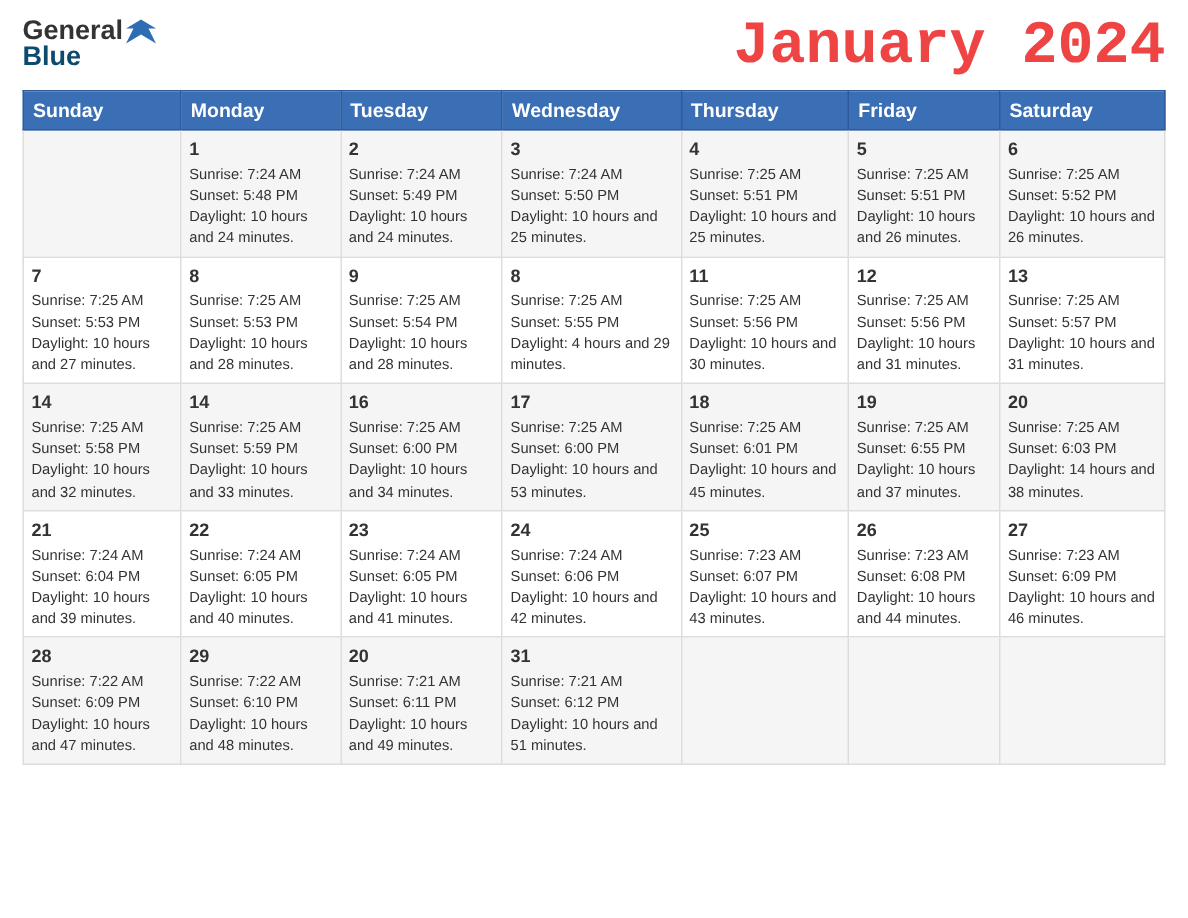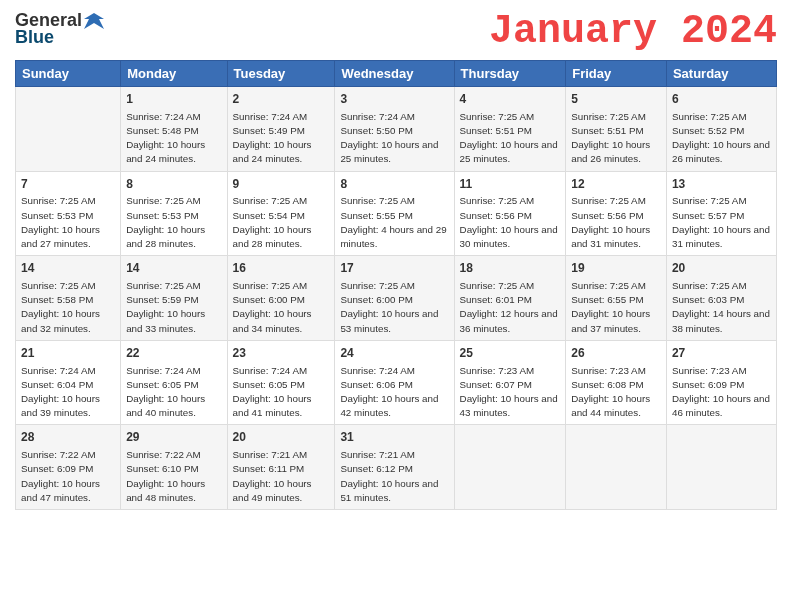--- a/index.html
+++ b/index.html
@@ -233,21 +233,21 @@
           <td>
           <span class="day-number">17</span>
           <span class="cell-content">Sunrise: 7:25 AM</span><br>
           <span class="cell-content">Sunset: 6:00 PM</span><br>
           <span class="cell-content">Daylight: 10 hours and 53 minutes.</span>
         </td>
           <td>
           <span class="day-number">18</span>
           <span class="cell-content">Sunrise: 7:25 AM</span><br>
           <span class="cell-content">Sunset: 6:01 PM</span><br>
-          <span class="cell-content">Daylight: 12 hours and 36 minutes.</span>
+          <span class="cell-content">Daylight: 10 hours and 45 minutes.</span>
         </td>
           <td>
           <span class="day-number">19</span>
           <span class="cell-content">Sunrise: 7:25 AM</span><br>
           <span class="cell-content">Sunset: 6:55 PM</span><br>
           <span class="cell-content">Daylight: 10 hours and 37 minutes.</span>
         </td>
           <td>
           <span class="day-number">20</span>
           <span class="cell-content">Sunrise: 7:25 AM</span><br>

